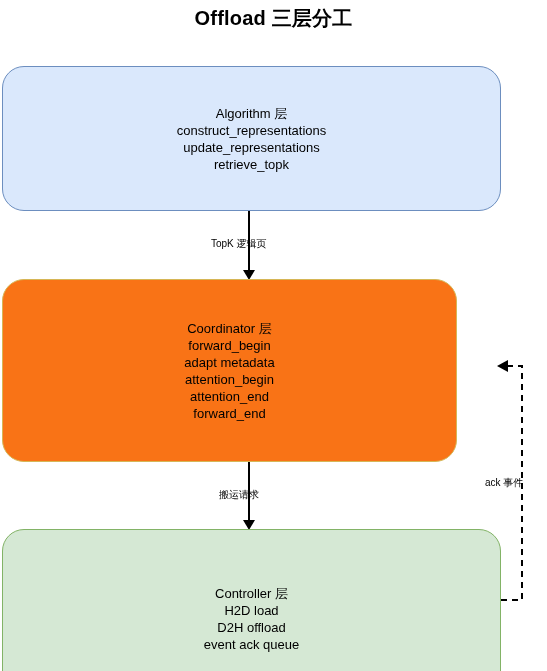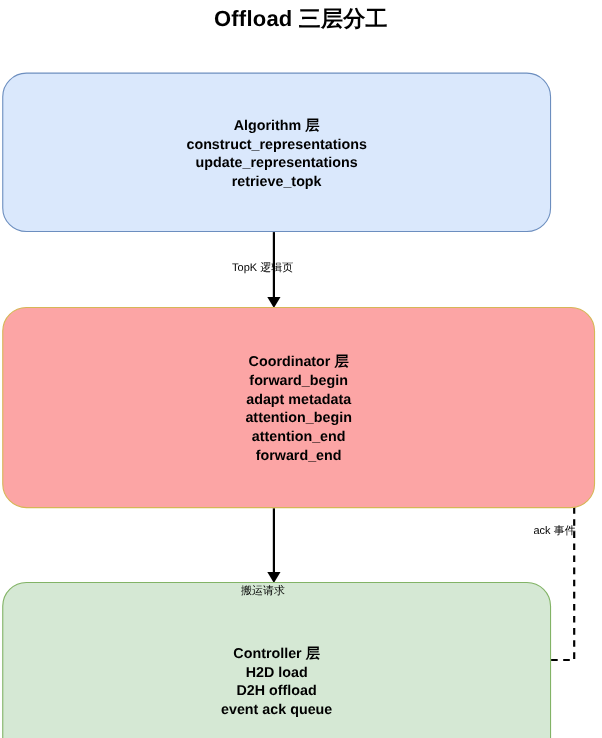--- a/index.html
+++ b/index.html
@@ -44,45 +44,45 @@
     border-style: solid;
     border-width: 1px;
     display: flex;
     flex-direction: column;
     align-items: center;
     justify-content: center;
   }
 
   .layer-box .box-title {
     font-size: 13px;
-    font-weight: bold;
+    font-weight: normal;
     line-height: 17px;
     white-space: nowrap;
   }
   .layer-box .box-line {
     font-size: 13px;
-    font-weight: bold;
+    font-weight: normal;
     line-height: 17px;
     white-space: nowrap;
   }
 
   #box-algorithm {
     left: 2px;
     top: 66px;
     width: 499px;
     height: 145px;
     background: #dae8fc;
     border-color: #6c8ebf;
   }
   #box-coordinator {
     left: 2px;
     top: 279px;
-    width: 539px;
+    width: 455px;
     height: 183px;
-    background: #fca5a5;
+    background: #f97316;
     border-color: #d6b656;
   }
   #box-controller {
     left: 2px;
     top: 529px;
     width: 499px;
     height: 179px;
     background: #d5e8d4;
     border-color: #82b366;
   }
@@ -95,21 +95,20 @@
     background: transparent;
     white-space: nowrap;
   }
   #label-topk {
     left: 211px;
     top: 237px;
   }
   #label-move {
     left: 219px;
     top: 488px;
-    margin-top: 43px;
   }
   #label-ack {
     left: 485px;
     top: 476px;
   }
 
   svg.overlay {
     position: absolute;
     left: 0;
     top: 0;

